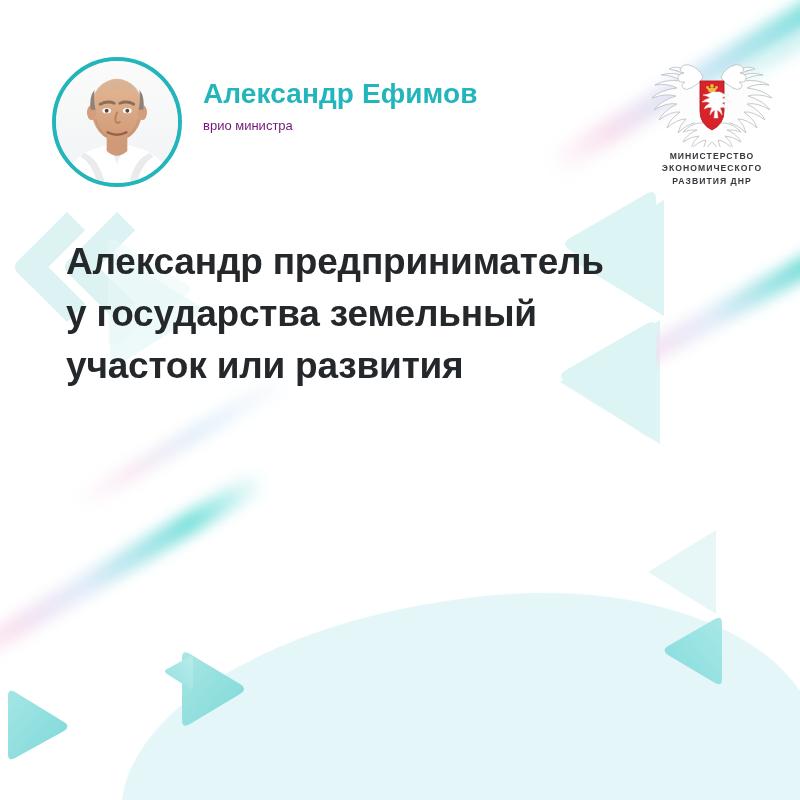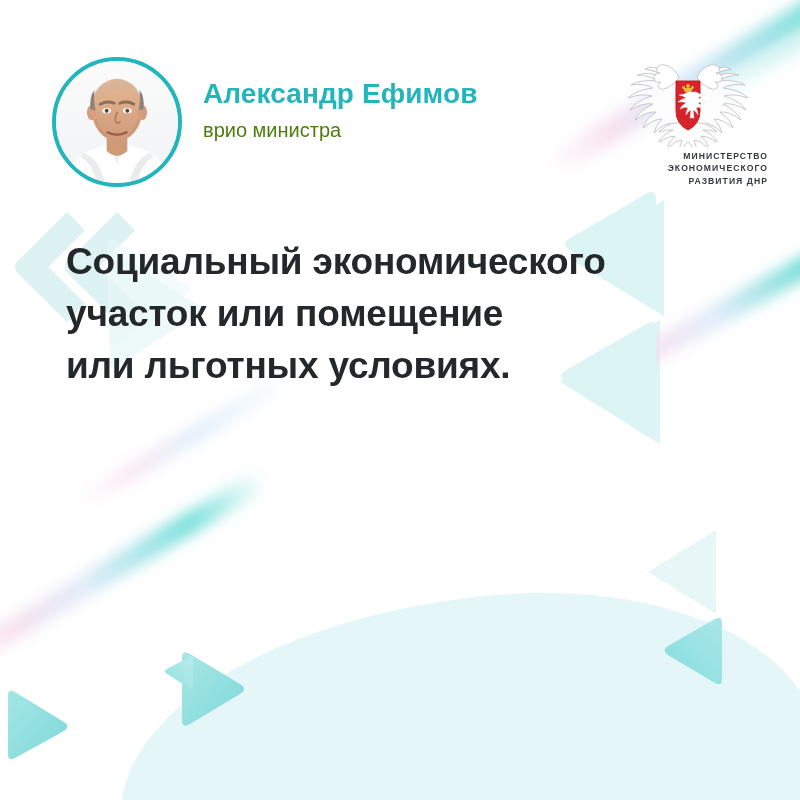--- a/index.html
+++ b/index.html
@@ -164,35 +164,35 @@
   .person-name {
     font-size: 28px;
     font-weight: bold;
     color: #22b5bb;
     letter-spacing: .1px;
     line-height: 1.12;
     margin: 0 0 8px 0;
     white-space: nowrap;
   }
   .person-role {
-    font-size: 20px;
+    font-size: 13px;
     font-weight: normal;
-    color: #4d7c0f;
+    color: #701a75;
     line-height: 1.34;
     margin: 0;
     white-space: nowrap;
   }
 
   
   .ministry {
     position: absolute;
-    left: 608px;
+    left: 632px;
     top: 55px;
     width: 160px;
-    text-align: right;
+    text-align: center;
   }
   .ministry-emblem { width: 150px; height: 92px; margin: 0 auto; display:block; }
   .ministry-text {
     margin-top: 3px;
     font-size: 8.6px;
     font-weight: bold;
     color: #34393e;
     letter-spacing: 1.05px;
     line-height: 1.45;
     text-transform: uppercase;
@@ -393,18 +393,18 @@
       </svg>
       <div class="ministry-text">
         <div>МИНИСТЕРСТВО</div>
         <div>ЭКОНОМИЧЕСКОГО</div>
         <div>РАЗВИТИЯ ДНР</div>
       </div>
     </div>
   </div>
 
   <div class="headline">
-    <div class="headline-line">Социальный экономического</div>
-    <div class="headline-line">участок или помещение</div>
-    <div class="headline-line">или льготных условиях.</div>
+    <div class="headline-line">Александр предприниматель</div>
+    <div class="headline-line">у государства земельный</div>
+    <div class="headline-line">участок или развития</div>
   </div>
 
 </div>
 
 </body></html>

